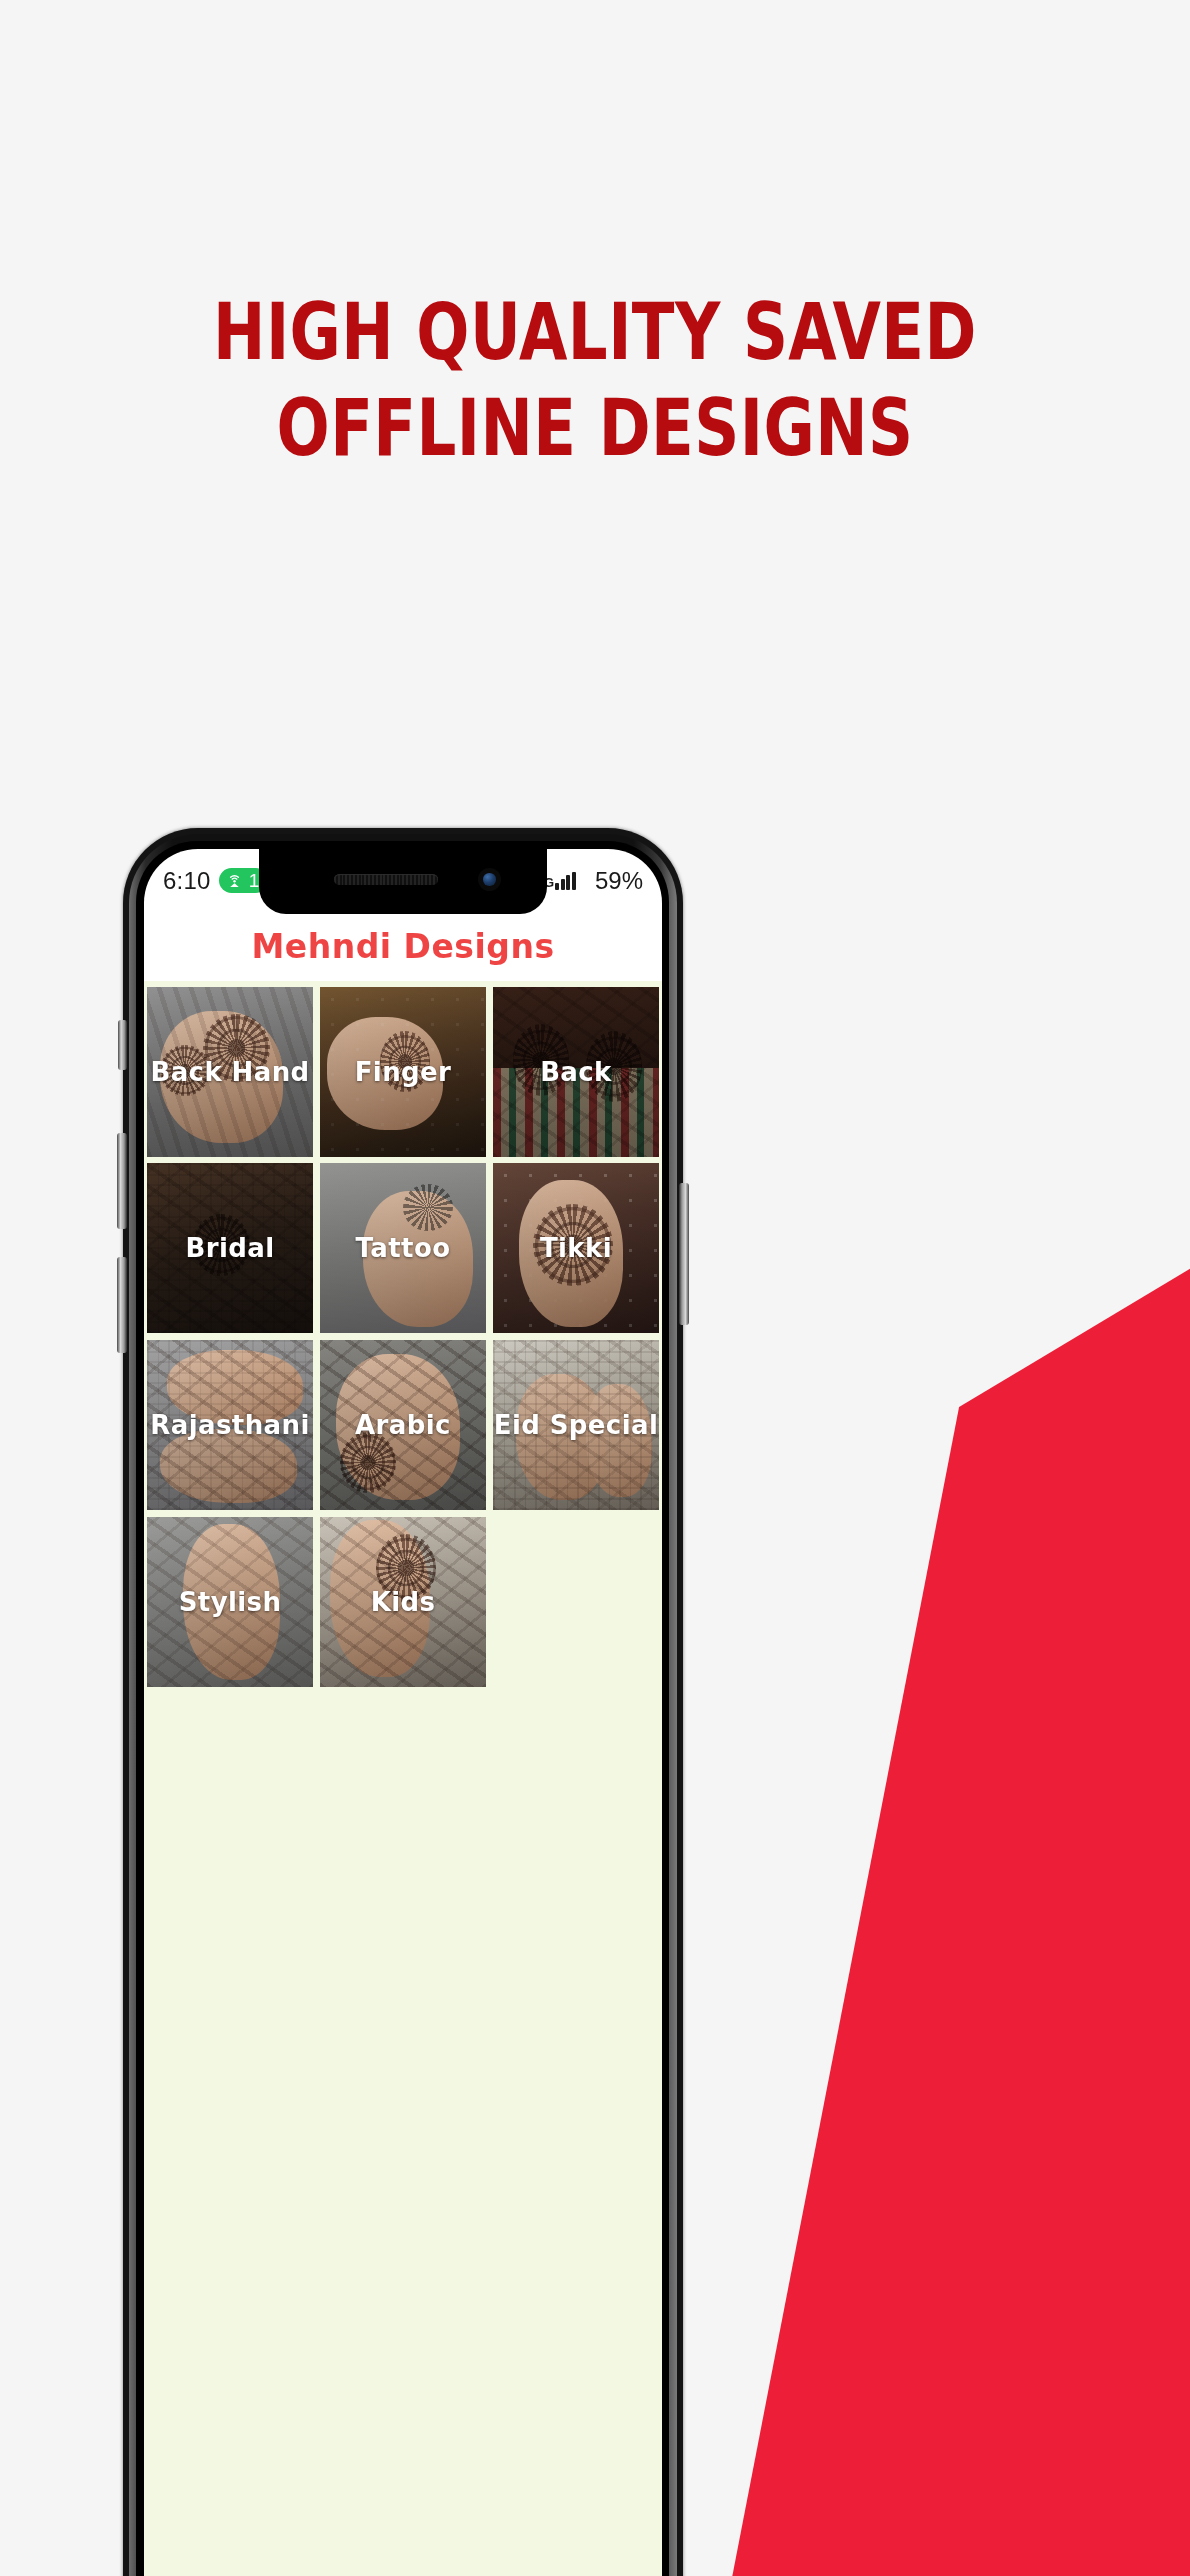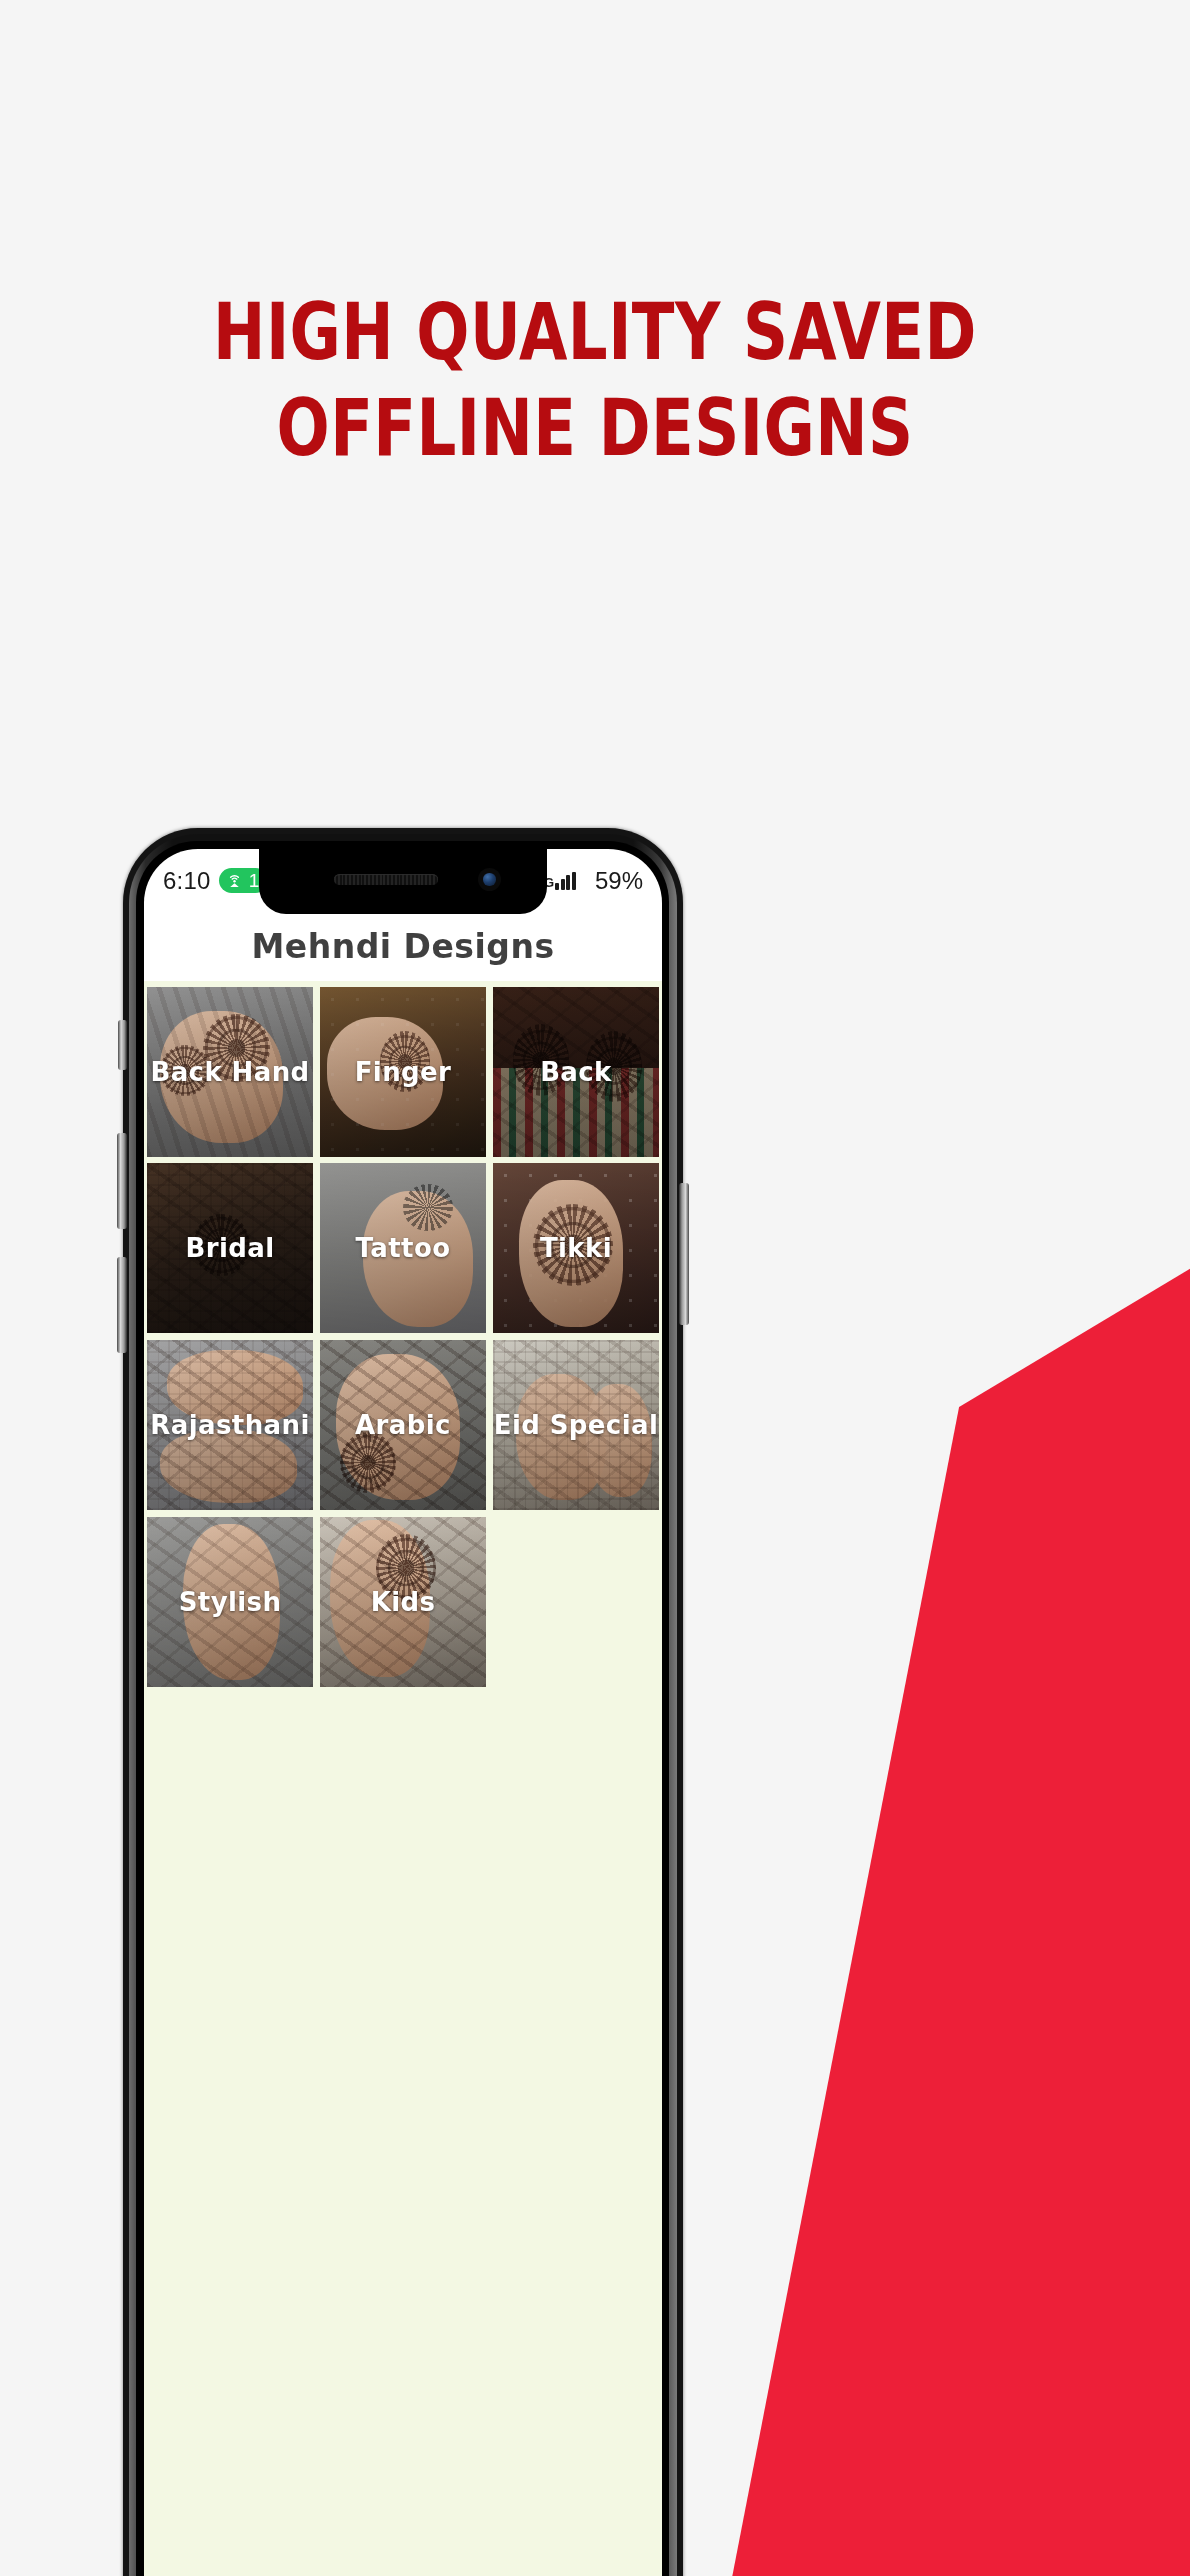--- a/index.html
+++ b/index.html
@@ -168,21 +168,21 @@
     position:absolute;
     left:0; right:0; top:63px;
     height:69px;
     background:#fff;
     display:flex; align-items:center; justify-content:center;
   }
   .app-title{
     font-family:"DejaVu Sans","Liberation Sans",sans-serif;
     font-size:33px;
     font-weight:bold;
-    color:#404040;
+    color:#ef4444;
     letter-spacing:0.5px;
   }
 
   
   .grid-wrap{
     position:absolute;
     left:0; right:0; top:132px; bottom:0;
     background:#f3f8e3;
     padding:5.8px 2.9px 0 2.9px;
     overflow:hidden;

